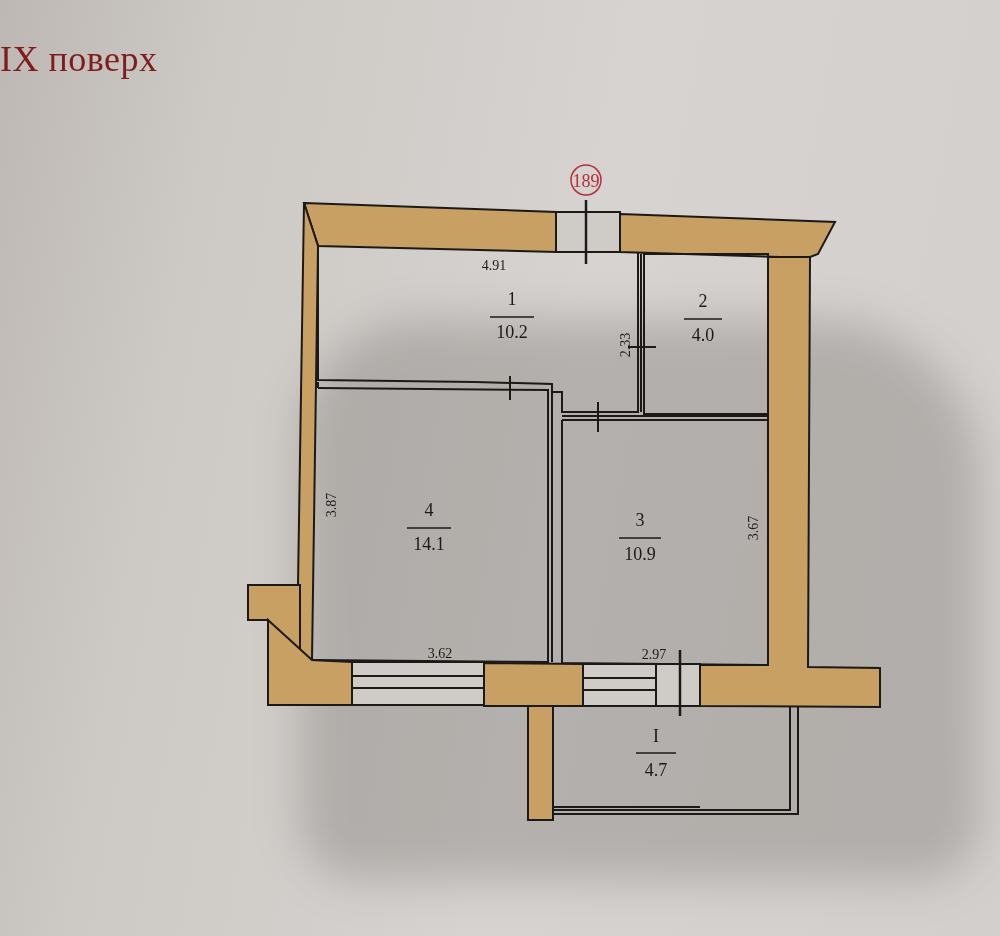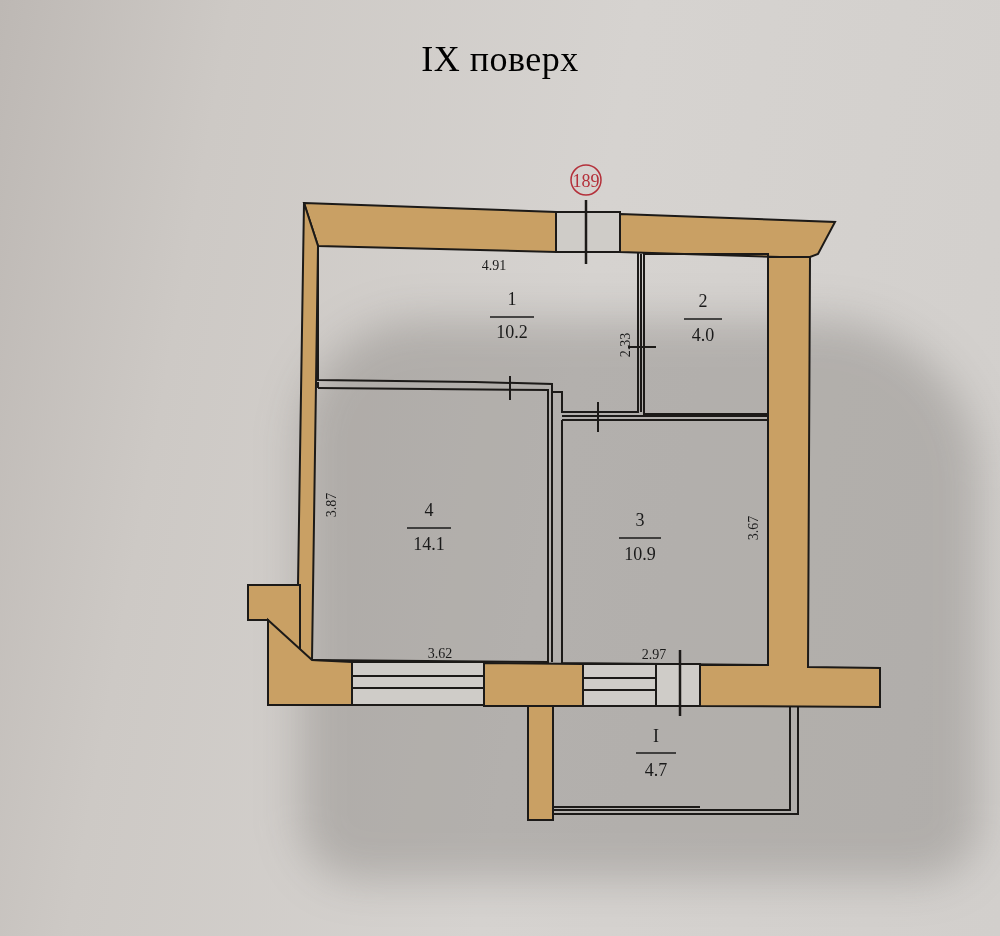--- a/index.html
+++ b/index.html
@@ -14,21 +14,21 @@
       background: linear-gradient(100deg, #bdb8b4 0%, #cdc9c5 20%, #d6d3d0 55%, #d2cfcc 100%);
     }
     .shadow {
       position: absolute; left: 300px; top: 320px; width: 680px; height: 560px;
       border-radius: 120px 160px 60px 60px;
       background: rgba(90, 86, 84, 0.28);
       filter: blur(22px);
     }
     .title {
       position: absolute; left: 0; width: 1000px; top: 38px;
-      text-align: center; font-size: 36px; color: #000000;
+      text-align: left; font-size: 36px; color: #7f1d1d;
       letter-spacing: 0.5px;
     }
     svg.plan { position: absolute; left: 0; top: 0; }
     .lbl { font-family: "Liberation Serif", serif; fill: #1a1a1a; }
   </style>
 </head>
 <body>
 
 <div class="paper"></div>
 <div class="shadow"></div>

